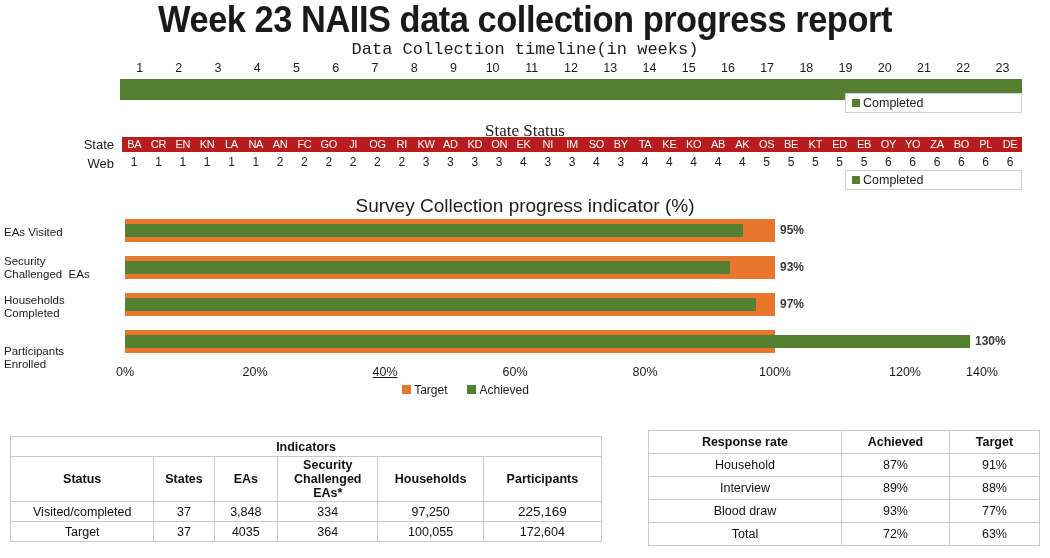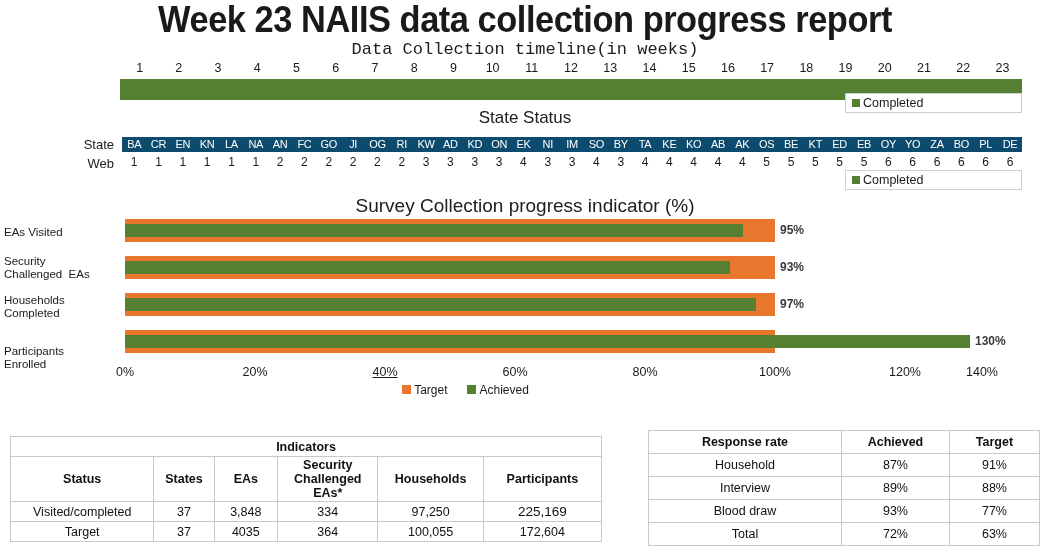--- a/index.html
+++ b/index.html
@@ -27,21 +27,21 @@
     line-height:44px;
   }
 
   
   .sec-title{
     position:absolute;width:1050px;text-align:center;
     font-size:17px;font-weight:normal;color:#202020;
     white-space:nowrap;
   }
   #timeline-title{top:40px;font-family:Liberation Mono, monospace;}
-  #state-title{top:108px;}
+  #state-title{top:121px;font-family:Liberation Serif, serif;}
   #survey-title{top:195px;font-size:19px;}
 
   
   .timeline-wrap{position:absolute;left:120px;top:60px;width:902px;height:52px;}
   .tl-ticks{display:flex;width:100%;height:16px;}
   .tl-tick{
     flex:1 1 0;text-align:center;font-size:12.5px;color:#1a1a1a;
     line-height:16px;
   }
   .tl-bar{
@@ -62,21 +62,21 @@
   }
   .legend-box .swatch{
     width:8px;height:8px;background:#558031;margin-right:3px;display:inline-block;
   }
   #legend-timeline{left:845px;top:93px;width:177px;}
   #legend-state{left:845px;top:170px;width:177px;}
 
   
   .state-wrap{position:absolute;left:122px;top:137px;width:900px;}
   .state-row{
-    display:flex;width:100%;height:15px;background:#0c4a6e;
+    display:flex;width:100%;height:15px;background:#b91c1c;
   }
   .state-cell{
     flex:1 1 0;text-align:center;font-size:11px;color:#ffffff;
     line-height:15px;font-weight:normal;letter-spacing:-0.3px;
   }
   .web-row{display:flex;width:100%;height:17px;margin-top:2px;}
   .web-cell{
     flex:1 1 0;text-align:center;font-size:12px;color:#1a1a1a;line-height:17px;
   }
   .state-rowlabel{

